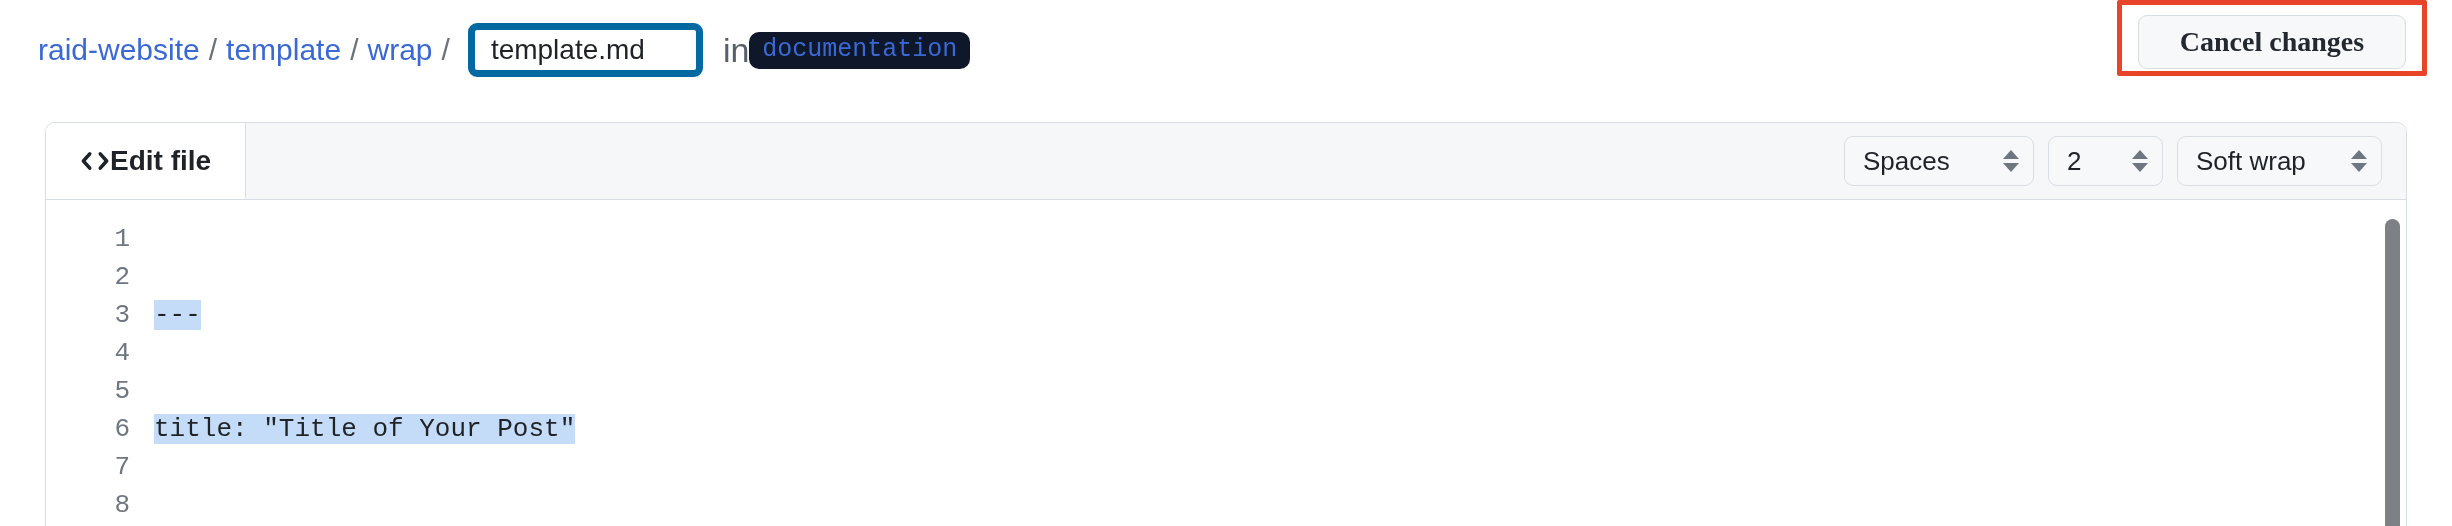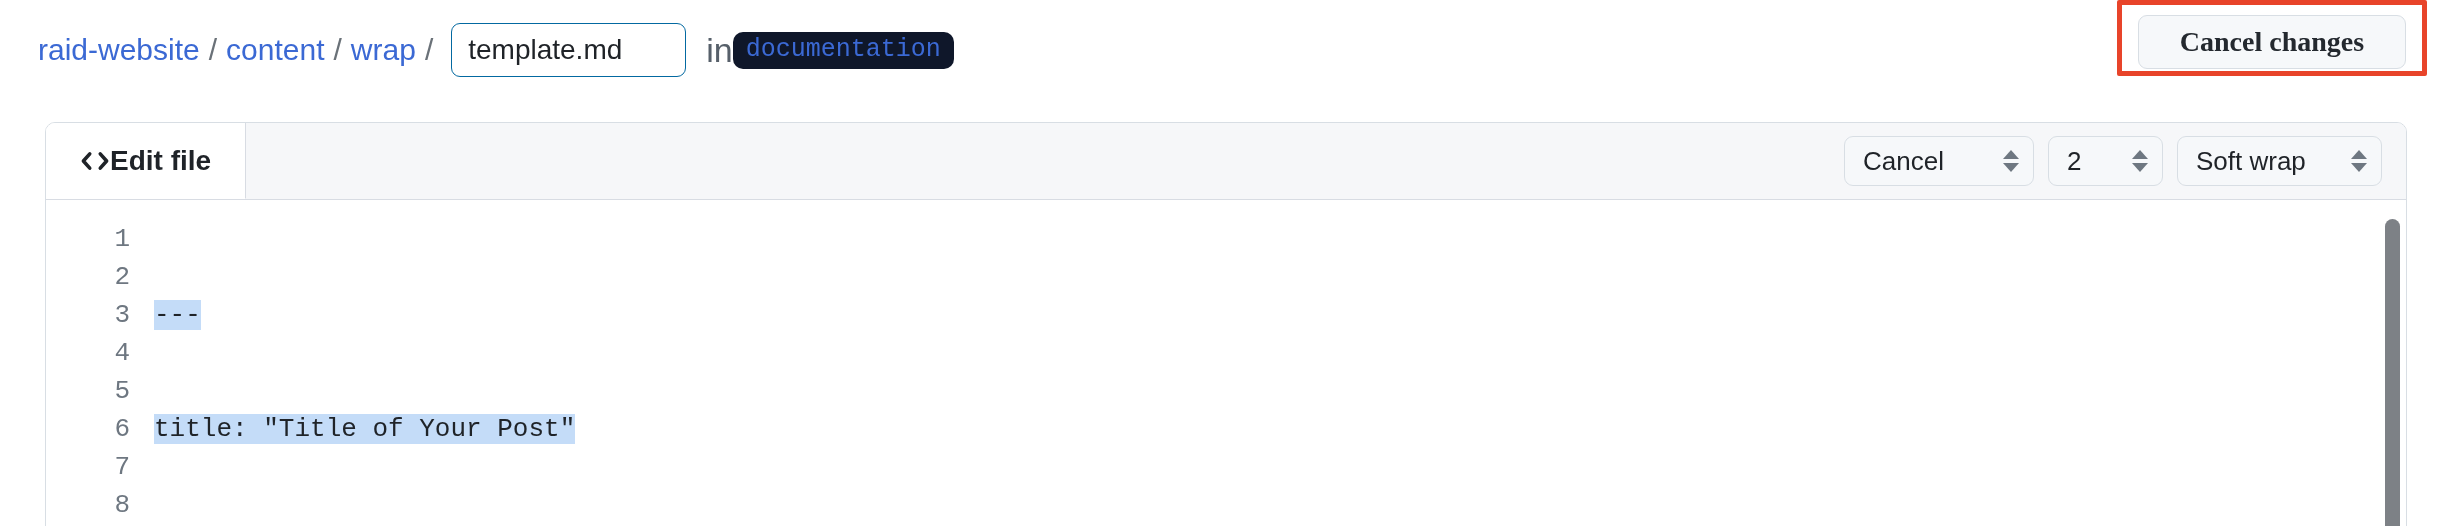--- a/index.html
+++ b/index.html
@@ -44,21 +44,21 @@
   .crumb-link.repo { font-weight: 400; }
   .crumb-sep {
     color: #6a7178;
     margin: 0 9px;
     font-size: 30px;
   }
   .filename-input {
     margin-left: 9px;
     width: 235px;
     height: 54px;
-    border: 1px solid #0369a1;
+    border: 7px solid #0369a1;
     border-radius: 9px;
     background: #ffffff;
     font-family: "Liberation Sans", sans-serif;
     font-size: 28px;
     color: #1f2328;
     padding: 0 16px;
     outline: none;
   }
   .in-word {
     margin-left: 20px;
@@ -246,21 +246,21 @@
   }
 </style>
 </head>
 <body>
 
 <div class="header-row">
 
   <div class="breadcrumb">
     <a href="#" class="crumb-link repo">raid-website</a>
     <span class="crumb-sep">/</span>
-    <a href="#" class="crumb-link">content</a>
+    <a href="#" class="crumb-link">template</a>
     <span class="crumb-sep">/</span>
     <a href="#" class="crumb-link">wrap</a>
     <span class="crumb-sep">/</span>
 
     <input class="filename-input" type="text" value="template.md" style="">
 
     <span class="in-word">in</span>
 
     <span class="branch-badge">documentation</span>
   </div>
@@ -281,21 +281,21 @@
           <polyline points="10.8,4.2 14.2,8 10.8,11.8"></polyline>
         </svg>
       </span>
       <span>Edit file</span>
     </button>
 
 
     <div class="toolbar-right">
 
       <div class="select-pill w-spaces">
-        <span>Cancel</span>
+        <span>Spaces</span>
         <span class="updown">
           <i class="up"></i>
             <i class="down"></i>
         </span>
       </div>
 
       <div class="select-pill w-indent">
         <span>2</span>
         <span class="updown">
           <i class="up"></i>

